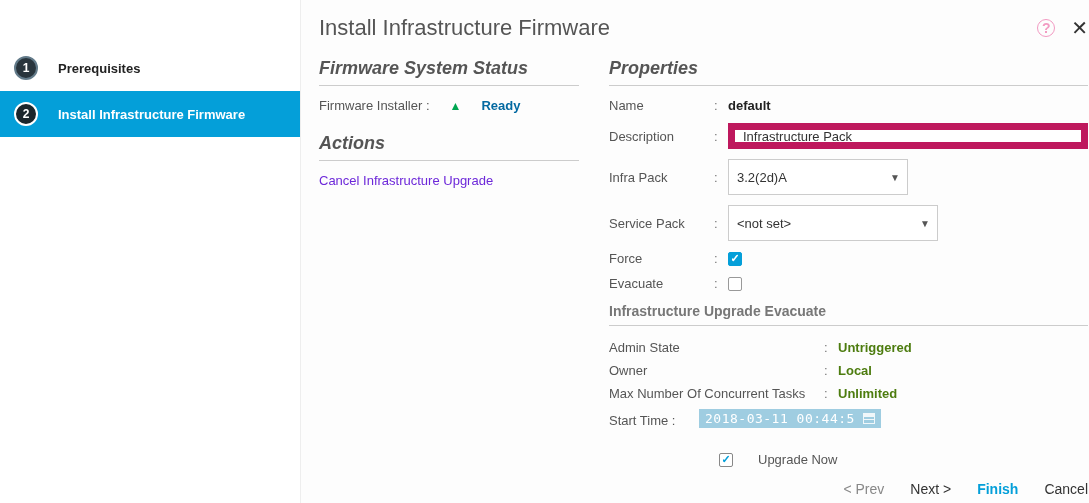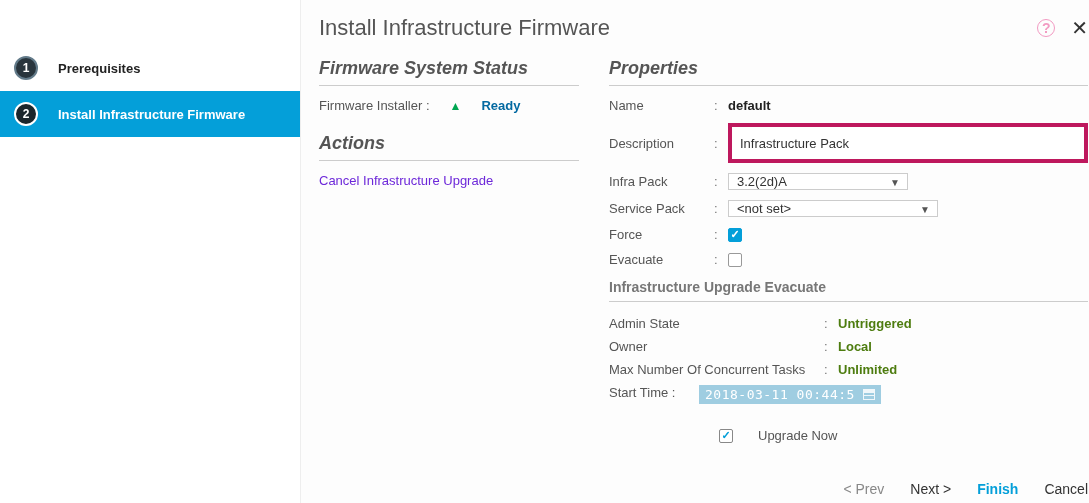--- a/index.html
+++ b/index.html
@@ -107,52 +107,52 @@
   .fi-row .label { color: #555; }
   .arrow-up { color: #00a651; font-size: 12px; }
   .ready { font-weight: 700; color: #0369a1; text-align: center; }
   .actions-link { color: #6d28d9; margin-top: 12px; cursor: default; font-size: 13px;}
   
   .prop-row { display: flex; align-items: center; margin-bottom: 10px; }
   .prop-row .plabel { width: 105px; color: #555; }
   .prop-row .colon { width: 14px; color: #777; }
   .prop-row .pvalue { color: #222; font-weight: 600; }
   .txt-input {
-    border: 4px solid #be185d;
+    border: 7px solid #be185d;
     padding: 4px 8px;
-    height: 40px;
+    height: 26px;
     font-size: 13px;
     color: #333;
     background: #fff;
   }
   .txt-input.wide { width: 360px; }
   .sel-wrap { position: relative; display: inline-block; }
   .sel {
-    border: 1px solid #ccc; height: 17px; padding: 3px 26px 3px 8px;
+    border: 1px solid #ccc; height: 36px; padding: 3px 26px 3px 8px;
     background: #fff; font-size: 13px; color: #333; min-width: 180px;
     cursor: pointer; display: inline-flex; align-items: center;
   }
   .sel-arrow {
     position: absolute; right: 8px; top: 50%; transform: translateY(-50%);
     color: #555; font-size: 10px; pointer-events: none;
   }
   .chk {
     width: 14px; height: 14px; border: 1px solid #999; border-radius: 2px;
     display: inline-flex; align-items: center; justify-content: center;
     background: #fff; cursor: pointer;
   }
   .chk.checked { background: #049fd9; border-color: #049fd9; color: #fff; }
   .chk.checked::after { content: "✓"; font-size: 11px; line-height: 1; font-weight: 700;}
   .sub-section { margin-top: 12px; }
   .sub-title {
     font-weight: 600; color: #777; font-size: 14px;
     border-bottom: 1px solid #ccc; padding-bottom: 6px;
     margin-bottom: 14px;
   }
-  .sub-row { display: flex; align-items: flex-start; margin-bottom: 8px; font-size:13px;}
+  .sub-row { display: flex; align-items: flex-end; margin-bottom: 8px; font-size:13px;}
   .sub-row .slabel { width: 215px; color: #555; }
   .sub-row .scolon { width: 14px; color: #777; }
   .sub-row .svalue { font-weight: 700; color: #4d7c0f; }
   .starttime-box {
     background: #9fcde1; color: #fff; padding: 2px 6px;
     font-family: monospace; letter-spacing: .5px;
     display: inline-flex; align-items: center; gap: 8px;
   }
   .cal-icon {
     width: 12px; height: 11px;  display: inline-block;

